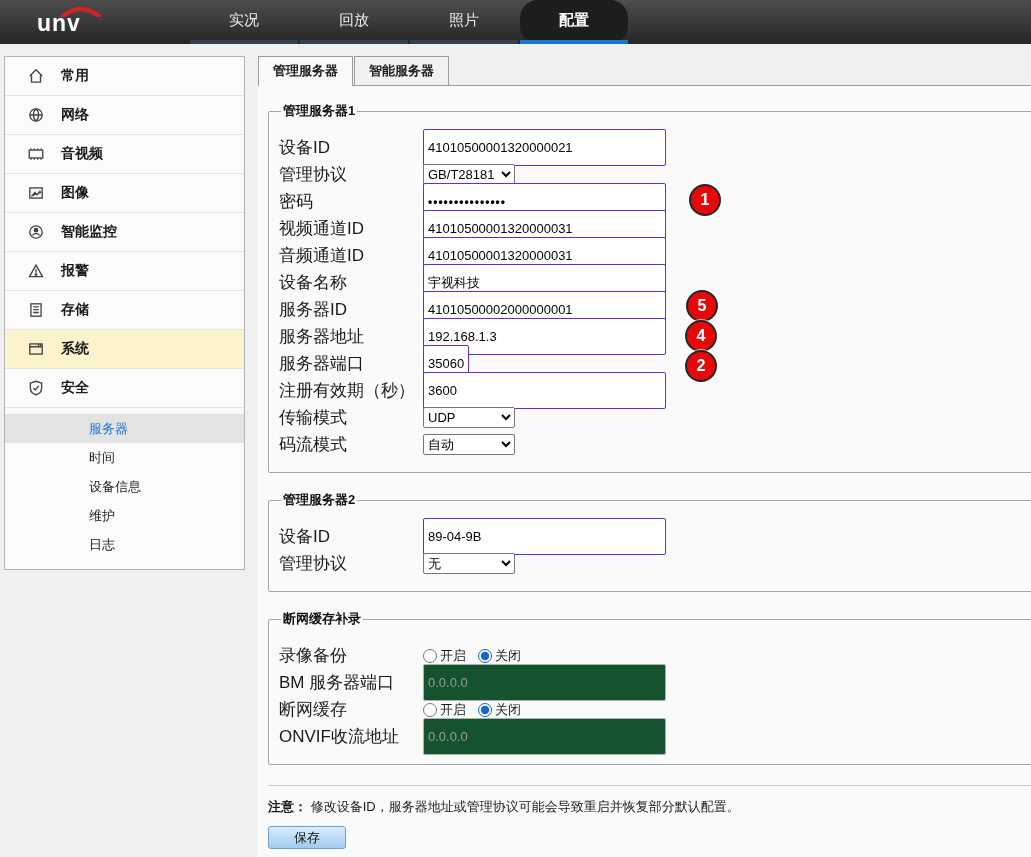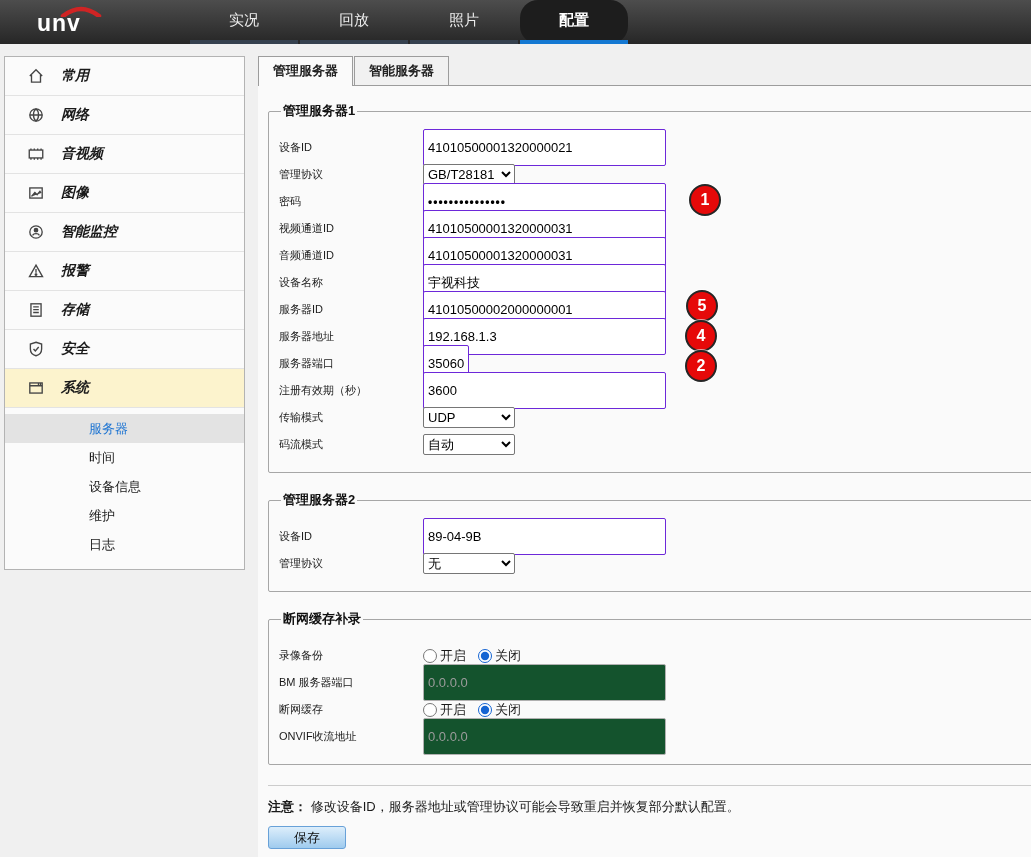--- a/index.html
+++ b/index.html
@@ -18,21 +18,21 @@
   .nav-tab .ul { position:absolute; left:0; bottom:0; width:100%; height:4px; background:#35404e; }
   .nav-tab.active { background:#1d1d1d; font-weight:bold; color:#fff;border-radius:18px; }
   .nav-tab.active .ul { background:#1478d2; }
 
   
   .sidebar { position:absolute; left:4px; top:56px; width:241px; background:#fbfbfb;
     border:1px solid #b3b3b3; }
   .side-item { height:39px; display:flex; align-items:center; border-bottom:1px solid #e3e3e3;
     cursor:pointer; }
   .side-item .ic { width:18px; height:18px; margin-left:22px; display:flex; align-items:center; }
-  .side-item .lb { margin-left:16px; font-size:14px; font-weight:bold; color:#1a1a1a;font-style:italic; }
+  .side-item .lb { margin-left:16px; font-size:14px; font-weight:bold; color:#1a1a1a; }
   .side-item.hl { background:#fcf3cd; }
   .side-sub { height:29px; line-height:29px; padding-left:84px; font-size:13px; color:#1a1a1a;
     cursor:pointer; }
   .side-sub.sel { background:#e3e3e3; color:#1d74d2; }
   .side-subwrap { padding:6px 0 10px 0; }
 
   
   .main { position:absolute; left:258px; top:56px; width:773px; height:801px; }
   .ctabstrip { height:30px; display:flex; align-items:flex-end; border-bottom:1px solid #9c9c9c; }
   .ctab { height:29px; line-height:28px; padding:0 14px; font-size:13px; font-weight:bold;
@@ -40,21 +40,21 @@
   .ctab.active { background:#fafafa; height:30px; margin-bottom:-1px; position:relative; z-index:2; }
   .ctab.inactive { background:#f1f1f1; }
   .panel { background:#fafafa; height:771px; overflow:hidden; position:relative; }
 
   fieldset { border:1px solid #a6a6a6; border-radius:2px; width:1400px;
     margin:16px 0 0 10px; padding:10px 0 10px 10px; }
   fieldset.fs2 { margin-top:18px; }
   legend { font-size:13px; font-weight:bold; color:#111; padding:0 2px; margin-left:2px; }
 
   .frow { display:flex; align-items:center; height:19px; margin:8px 0; }
-  .flabel { width:144px; font-size:11px; color:#1a1a1a; flex:0 0 144px; }
+  .flabel { width:144px; font-size:17px; color:#1a1a1a; flex:0 0 144px; }
   input[type=text] { width:243px; height:37px; border:1px solid #6d28d9; border-radius:2px;
     background:#fff; font-size:13px; padding:0 4px; color:#000;
     font-family:"Liberation Sans","DejaVu Sans",sans-serif; }
   input.pw { font-weight:bold; letter-spacing:1px; font-size:12px; }
   input.short { width:46px; }
   input.dis { background:#14532d; border-color:#b0b0b0; color:#9b9b9b; }
   select { width:92px; height:21px; border:1px solid #767676; border-radius:2px; background:#fff;
     font-size:13px; font-family:"Liberation Sans","DejaVu Sans",sans-serif; }
   .radios { display:flex; align-items:center; gap:4px; font-size:13px; color:#1a1a1a; }
   .radios label { display:flex; align-items:center; gap:3px; margin-right:8px; cursor:pointer; }
@@ -162,37 +162,37 @@
   </div>
   <div class="side-item">
     <span class="ic">
       <svg class="icon" width="18" height="18" viewBox="0 0 16 16">
           <rect x="3.5" y="2.5" width="9" height="11"></rect>
           <path d="M5.5 5.2 H10.5 M5.5 7.7 H10.5 M5.5 10.2 H10.5"></path>
         </svg>
       </span>
     <span class="lb">存储</span>
   </div>
+  <div class="side-item hl">
+    <span class="ic">
+      <svg class="icon" width="18" height="18" viewBox="0 0 16 16">
+          <rect x="2.5" y="3.5" width="11" height="9"></rect>
+          <path d="M2.5 6 H13.5 M10.2 3.5 V6 M12 3.5 V6"></path>
+        </svg>
+      </span>
+    <span class="lb">系统</span>
+  </div>
   <div class="side-item">
     <span class="ic">
       <svg class="icon" width="18" height="18" viewBox="0 0 16 16">
           <path d="M8 2 L13 3.6 V8 C13 11.4 10.6 13.3 8 14 C5.4 13.3 3 11.4 3 8 V3.6 Z"></path>
           <path d="M5.8 8 L7.4 9.8 L10.4 6.2"></path>
         </svg>
       </span>
     <span class="lb">安全</span>
-  </div>
-  <div class="side-item hl">
-    <span class="ic">
-      <svg class="icon" width="18" height="18" viewBox="0 0 16 16">
-          <rect x="2.5" y="3.5" width="11" height="9"></rect>
-          <path d="M2.5 6 H13.5 M10.2 3.5 V6 M12 3.5 V6"></path>
-        </svg>
-      </span>
-    <span class="lb">系统</span>
   </div>
   <div class="side-subwrap">
     <div class="side-sub sel">服务器</div>
     <div class="side-sub">时间</div>
     <div class="side-sub">设备信息</div>
     <div class="side-sub">维护</div>
     <div class="side-sub">日志</div>
   </div>
 </div>
 

